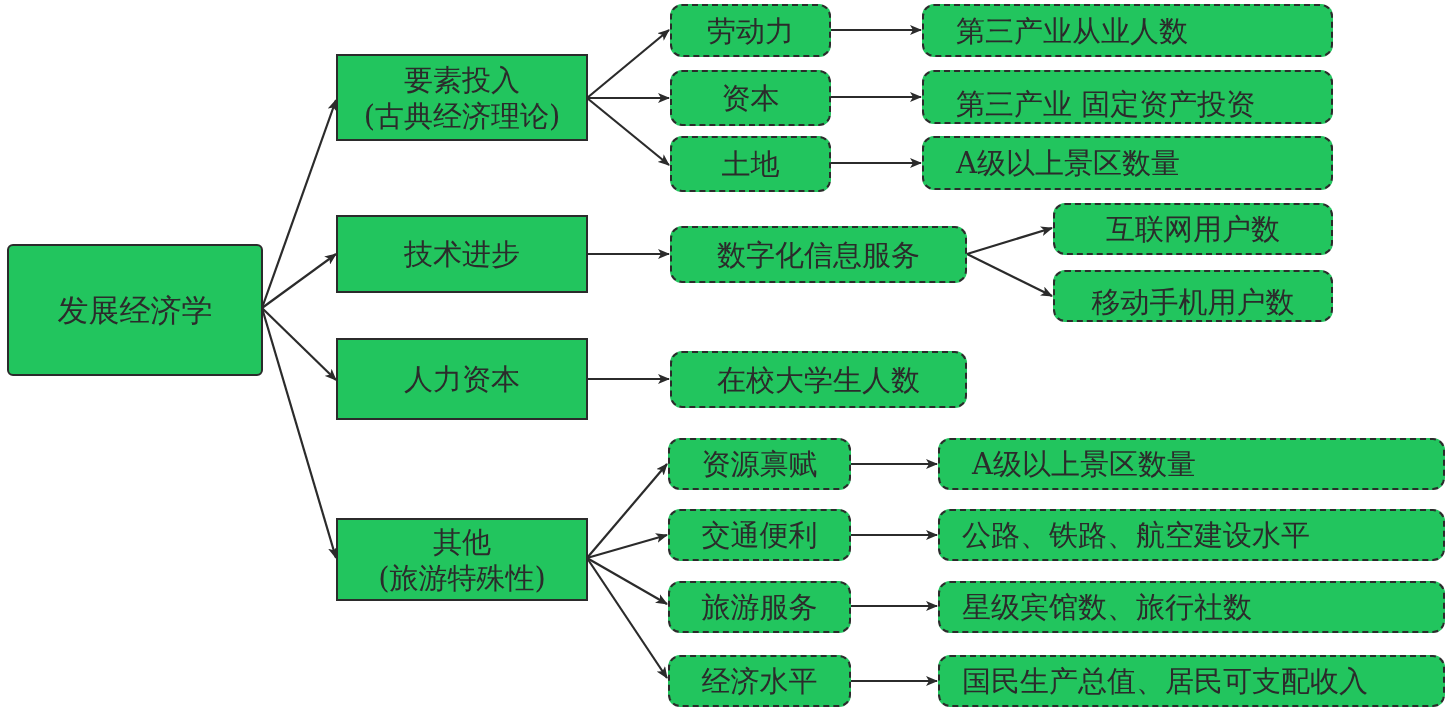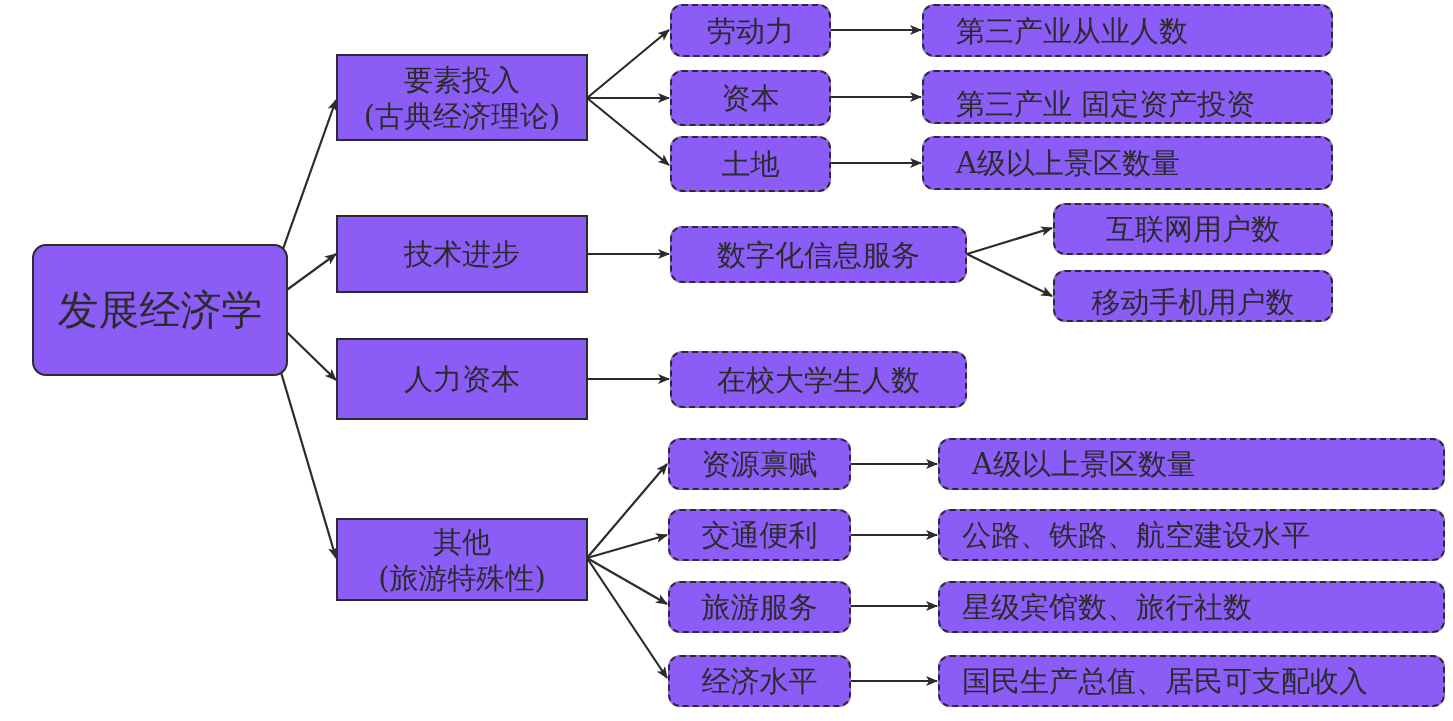--- a/index.html
+++ b/index.html
@@ -1,22 +1,22 @@
 <!DOCTYPE html>
 <html><head>
 <meta charset="utf-8">
 <style>
   html, body { margin: 0; padding: 0; background: #ffffff; }
   body { width: 1453px; height: 721px; position: relative; overflow: hidden;
          font-family: "DejaVu Serif", "Liberation Serif", serif; color: #2b2b2b; }
   #edges { position: absolute; left: 0; top: 0; width: 1453px; height: 721px; }
   .node { position: absolute; box-sizing: border-box; display: flex; flex-direction: column;
-          align-items: center; justify-content: center; text-align: center; background: #8b5cf6;
+          align-items: center; justify-content: center; text-align: center; background: #22c55e;
           font-size: 29px; line-height: 36px; color: #2b2b2b; }
-  .root { border: 2.5px solid #2b2b2b; border-radius: 14px; font-size: 41px; line-height: 40px; margin-left: 25px; }
+  .root { border: 2.5px solid #2b2b2b; border-radius: 6px; font-size: 31px; line-height: 40px; }
   .solid { border: 2.5px solid #2b2b2b; }
   .dashed { border: 2.5px dashed #2b2b2b; border-radius: 12px; }
   .left-text { align-items: flex-start; padding-left: 32px; }
   .line { display: block; white-space: nowrap; }
 </style>
 </head>
 <body>
 
 <svg id="edges" xmlns="http://www.w3.org/2000/svg">
   <defs>

